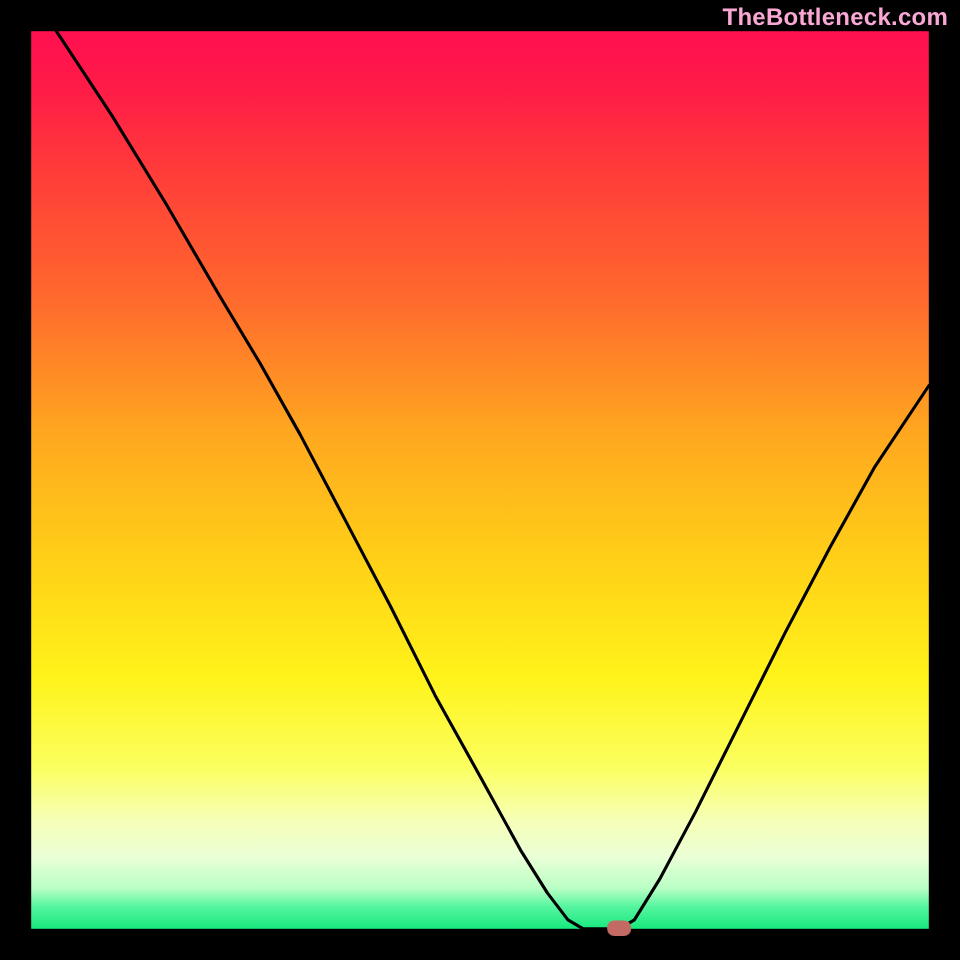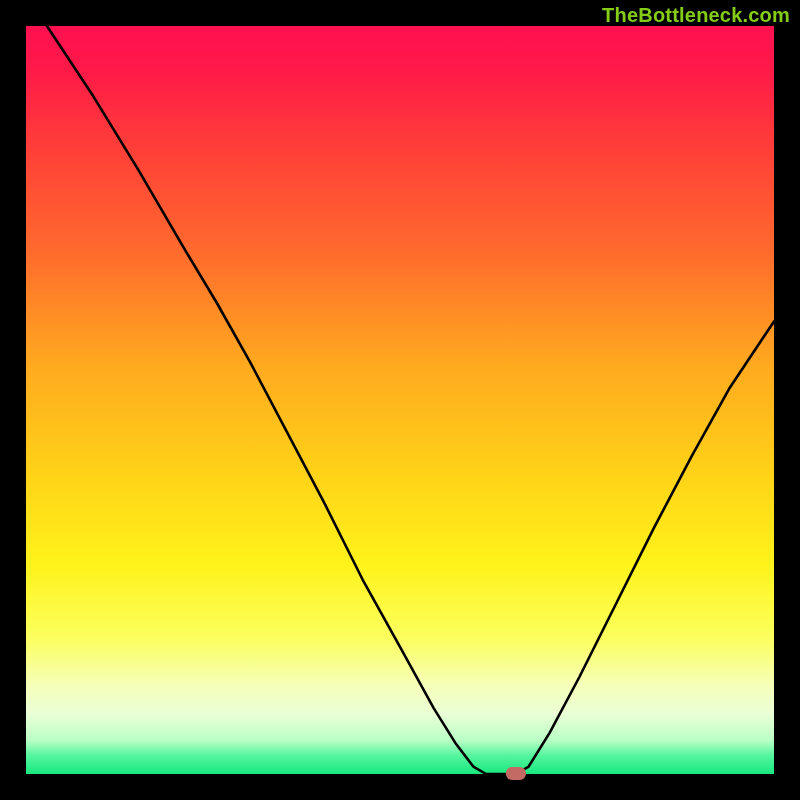--- a/index.html
+++ b/index.html
@@ -18,21 +18,21 @@
   svg {
     display: block;
   }
   .attribution {
     position: absolute;
     top: 4px;
     right: 10px;
     font-family: Arial, Helvetica, sans-serif;
     font-size: 20px;
     font-weight: bold;
-    color: #84cc16;
+    color: #f9a8d4;
     letter-spacing: 0.2px;
   }
 </style>
 </head>
 <body>
 
 <div class="chart-container">
   <svg id="chart-svg" width="800" height="800" viewBox="0 0 800 800">
     <defs>
       <linearGradient id="bg-grad" x1="0" y1="0" x2="0" y2="1">

